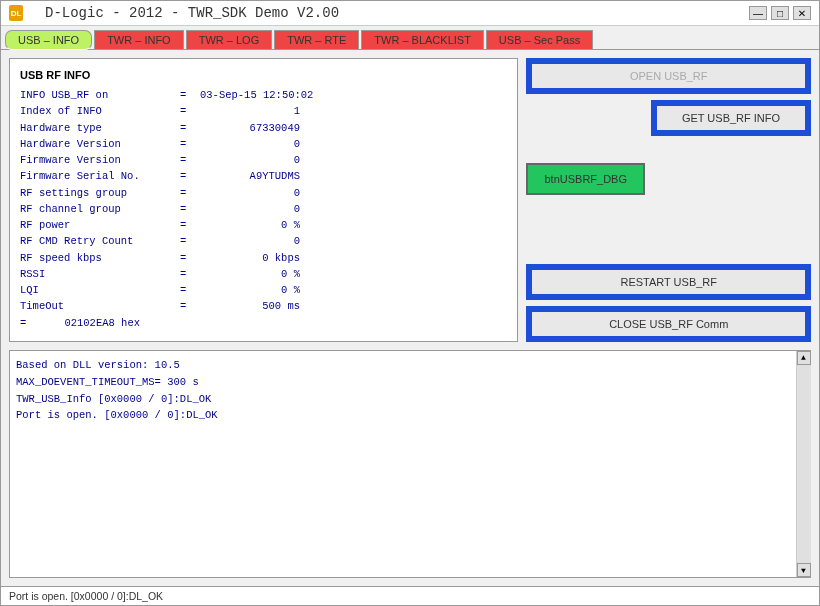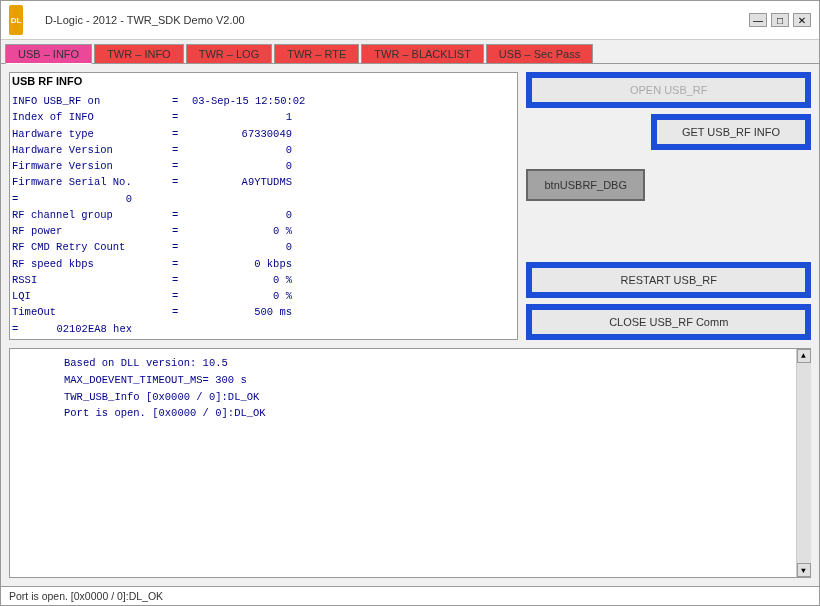--- a/index.html
+++ b/index.html
@@ -29,33 +29,33 @@
       font-size: 11px;
       font-family: Arial, sans-serif;
     }
     .title-bar-left {
       display: flex;
       align-items: center;
       gap: 6px;
     }
     .title-icon {
       width: 14px;
-      height: 30px;
+      height: 16px;
       background: #e8a000;
       border-radius: 2px;
       display: flex;
       align-items: center;
       justify-content: center;
       font-size: 8px;
       color: white;
       font-weight: bold;
     }
     .title-text {
-      font-size: 11px;
-      font-family: Liberation Sans, sans-serif;
+      font-size: 14px;
+      font-family: Liberation Mono, monospace;
       color: #333;
       padding-left: 16px;
     }
     .window-controls {
       display: flex;
       gap: 4px;
     }
     .win-btn {
       width: 18px;
       height: 14px;
@@ -79,41 +79,42 @@
       padding: 3px 12px;
       border: 1px solid #999;
       border-bottom: none;
       background: #ef4444;
       cursor: pointer;
       font-size: 11px;
       font-family: Arial, sans-serif;
       color: #333;
     }
     .tab.active {
-      background: #ec4899;
+      background: #bef264;
       border-bottom: 1px solid #fff;
       margin-bottom: -1px;
       z-index: 1;
+      border-radius: 7px;
     }
     .main-content {
       display: flex;
       flex: 1;
       padding: 8px;
       gap: 8px;
       flex-direction: column;
     }
     .top-section {
       display: flex;
       gap: 8px;
     }
     .info-panel {
       border: 1px solid #999;
       background: #fff;
       flex: 1;
-      padding: 2px;
+      padding: 10px;
     }
     .info-panel-title {
       font-weight: bold;
       font-size: 11px;
       font-family: Arial, sans-serif;
       margin-bottom: 6px;
       color: #000;
     }
     .info-row {
       display: flex;
@@ -168,37 +169,36 @@
       font-size: 11px;
       font-family: Arial, sans-serif;
       color: #333;
       text-align: center;
     }
     .action-btn.disabled {
       color: #aaa;
     }
     .debug-btn {
       padding: 8px 16px;
-      background: #a3a3a3;
+      background: #22c55e;
       border: 2px solid #666;
       cursor: pointer;
       font-size: 11px;
       font-family: Arial, sans-serif;
       color: #333;
       text-align: center;
     }
     .log-section {
       border: 1px solid #999;
       background: #fff;
       flex: 1;
       display: flex;
       flex-direction: column;
       min-height: 150px;
       position: relative;
-      padding-left: 48px;
     }
     .log-content {
       flex: 1;
       padding: 6px;
       font-size: 10.5px;
       color: #00008b;
       overflow: hidden;
       line-height: 1.6;
     }
     .log-scrollbar {
@@ -294,20 +294,21 @@
               <span class="info-label">Firmware Version</span>
               <span class="info-eq"> = </span>
               <span class="info-val">0</span>
             </div>
             <div class="info-row">
               <span class="info-label">Firmware Serial No.</span>
               <span class="info-eq"> = </span>
               <span class="info-val">A9YTUDMS</span>
             </div>
             <div class="info-row">
+              <span class="info-label">RF settings group</span>
               <span class="info-eq"> = </span>
               <span class="info-val">0</span>
             </div>
             <div class="info-row">
               <span class="info-label">RF channel group</span>
               <span class="info-eq"> = </span>
               <span class="info-val">0</span>
             </div>
             <div class="info-row">
               <span class="info-label">RF power</span>

